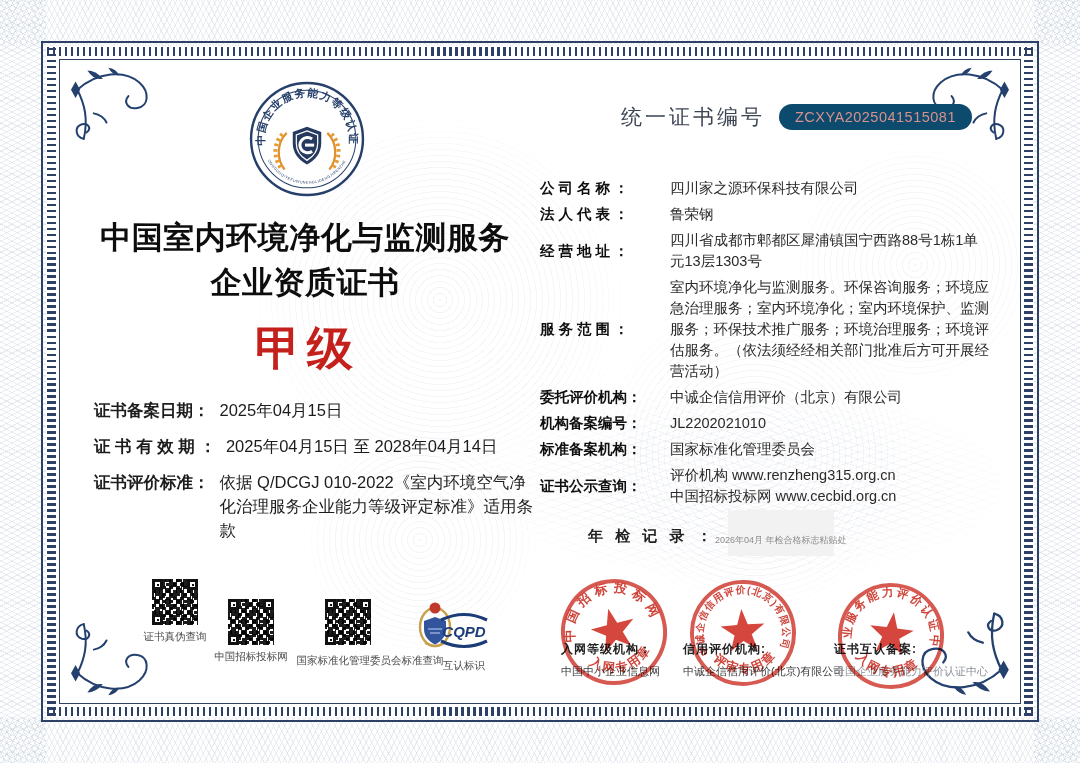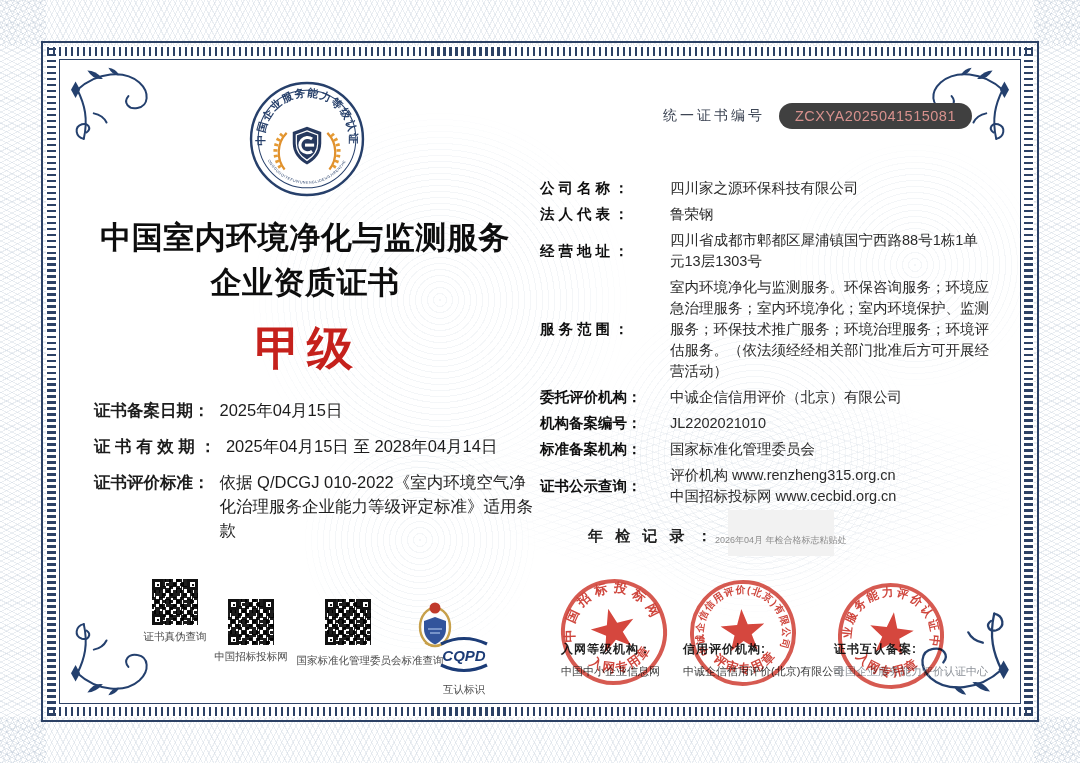--- a/index.html
+++ b/index.html
@@ -45,22 +45,22 @@
   .rose1{left:250px; top:110px; width:380px; height:380px;}
   .rose2{left:590px; top:290px; width:330px; height:330px;}
   .rose3{left:300px; top:420px; width:240px; height:240px;}
   .rose4{left:790px; top:140px; width:250px; height:250px;}
   .centermesh{position:absolute; left:480px; top:390px; width:530px; height:190px; opacity:.3; pointer-events:none;
     background:repeating-linear-gradient(18deg,rgba(140,160,185,.35) 0 1px,transparent 1px 7px),
                repeating-linear-gradient(-18deg,rgba(140,160,185,.35) 0 1px,transparent 1px 7px);
     -webkit-mask:radial-gradient(ellipse at 50% 50%,#000 40%,transparent 75%); mask:radial-gradient(ellipse at 50% 50%,#000 40%,transparent 75%);}
   
   .certno{position:absolute; left:540px; top:103px; width:432px; display:flex; justify-content:flex-end; align-items:center; gap:14px;}
-  .certno .cnlabel{font-size:14px; color:#3d4554; letter-spacing:3px; font-weight:500;}
-  .certno .cnbadge{background:#404040; color:#d7918d; border-radius:16px; padding:5px 16px; font-size:14.5px; letter-spacing:.5px;}
+  .certno .cnlabel{font-size:21px; color:#3d4554; letter-spacing:3px; font-weight:500;}
+  .certno .cnbadge{background:#0c4a6e; color:#d7918d; border-radius:16px; padding:5px 16px; font-size:14.5px; letter-spacing:.5px;}
   
   .logo{position:absolute; left:248px; top:80px; width:118px; height:118px;}
   
   .title{position:absolute; left:64px; top:216px; width:482px; text-align:center; font-weight:700;
     font-size:31px; color:#0d0d0d; line-height:1.45; letter-spacing:.5px;}
   .title span{display:block;}
   .grade{position:absolute; left:66px; top:318px; width:482px; text-align:center; font-size:46px; font-weight:800;
     color:#c5211c; letter-spacing:6px;}
   
   .lfields{position:absolute; left:94px; top:399px; width:440px; font-size:16.5px; color:#1c1c1c; line-height:1.45;}
@@ -85,21 +85,21 @@
     background:repeating-conic-gradient(#1c1c1c 0% 25%,#fff 0% 50%) 0 0/7px 7px,
                repeating-conic-gradient(#1c1c1c 0% 25%,#fff 0% 50%) 2px 3px/11px 11px;
     background-blend-mode:multiply;}
   .qr i{position:absolute; width:11px; height:11px; border:3px solid #111; background:#fff; box-sizing:border-box;}
   .qr i::after{content:""; position:absolute; inset:1.5px; background:#111;}
   .qr .tl{left:0; top:0;} .qr .tr{right:0; top:0;} .qr .bl{left:0; bottom:0;}
   .fm1{left:130px; top:579px; width:90px;}
   .fm2{left:206px; top:599px; width:90px;}
   .fm3{left:288px; top:599px; width:164px;}
   .fm3 .duo{display:flex; justify-content:center; align-items:flex-start; gap:10px;}
-  .fm4{left:426px; top:634px; width:76px;}
+  .fm4{left:426px; top:610px; width:76px;}
   
   .seal{position:absolute; width:112px; height:112px; opacity:.92; mix-blend-mode:multiply; z-index:5; pointer-events:none;}
   .seal1{left:558px; top:576px; transform:rotate(-14deg);}
   .seal2{left:687px; top:577px; transform:rotate(-4deg);}
   .seal3{left:835px; top:580px; transform:rotate(7deg);}
   .seal .ring{fill:none; stroke:rgba(206,57,46,.9); stroke-width:4px;}
   .seal text{fill:#cb352b; font-weight:700;}
   .s1ring{font-size:13px; letter-spacing:5px;}
   .s2ring{font-size:9.8px; letter-spacing:1.2px;}
   .s3ring{font-size:11.5px; letter-spacing:2.5px;}

